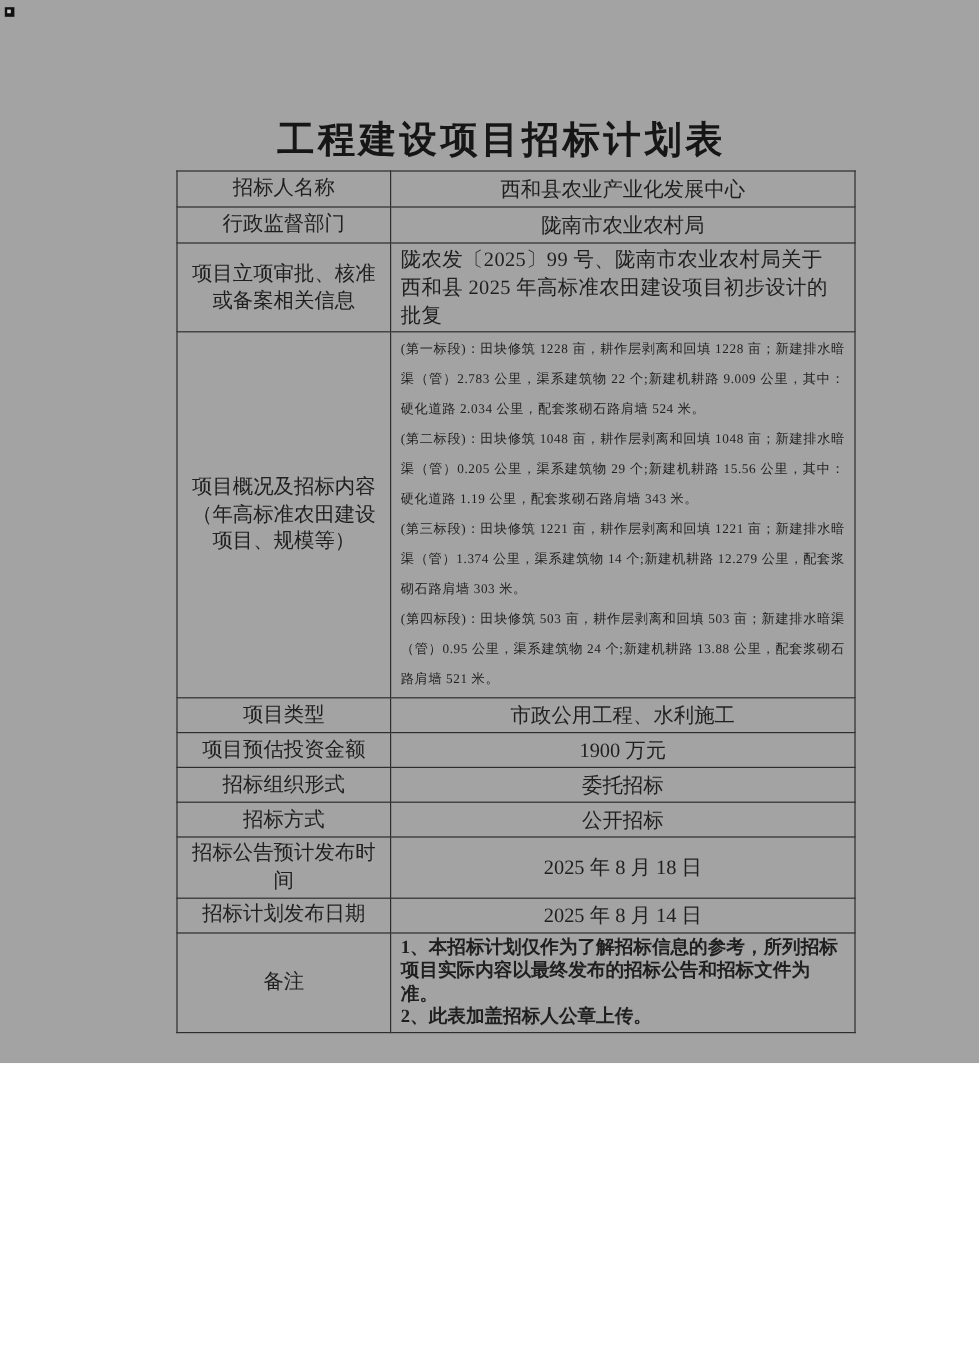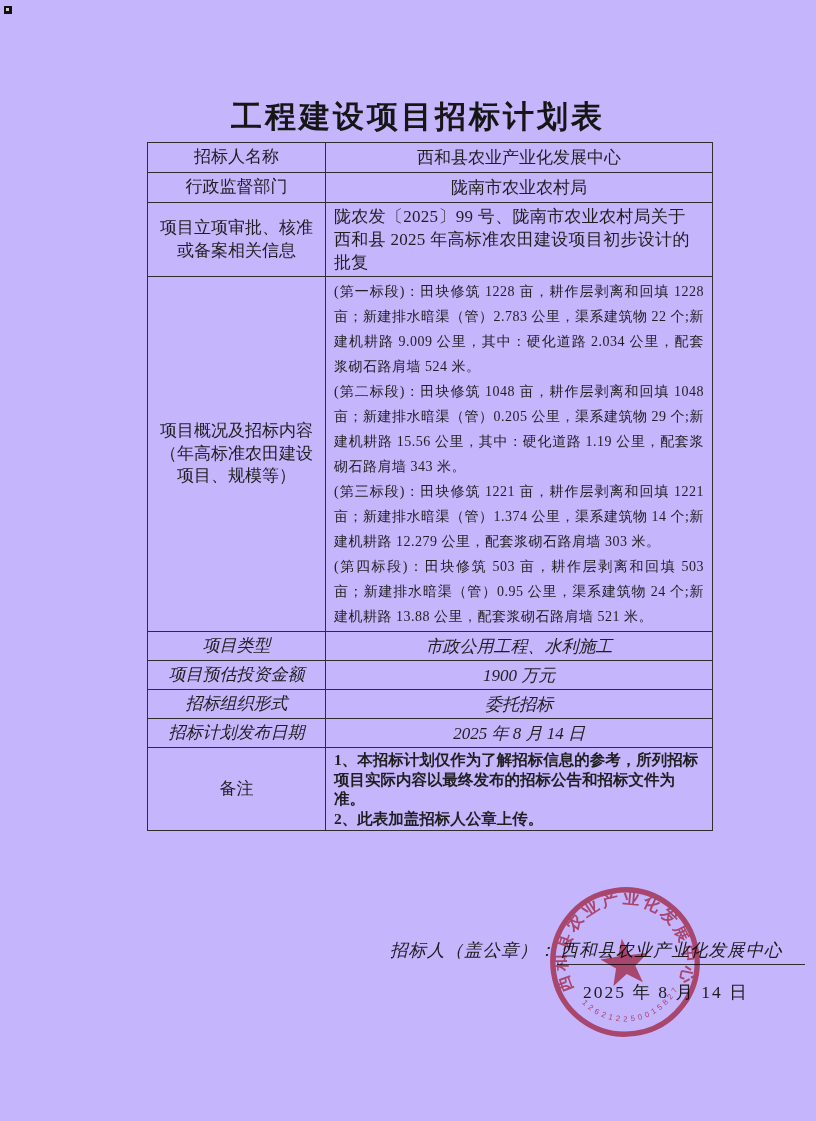--- a/index.html
+++ b/index.html
@@ -1,21 +1,21 @@
 <!DOCTYPE html>
 <html><head>
 <meta charset="utf-8">
 <style>
   * { margin: 0; padding: 0; box-sizing: border-box; }
   html, body { background: #ffffff; }
   .page {
     position: relative;
     width: 816px;
-    height: 1121px;
-    background: #c4b5fd;
+    height: 886px;
+    background: #a3a3a3;
     font-family: "Liberation Serif", "DejaVu Serif", serif;
     color: #1c1c1c;
     overflow: hidden;
   }
   .corner-mark {
     position: absolute;
     left: 4px; top: 6px;
     width: 8px; height: 8px;
     background: #111;
   }
@@ -57,27 +57,27 @@
   td.lbl {
     width: 178px;
     text-align: center;
     line-height: 1.35;
   }
   td.val {
     text-align: center;
   }
   td.val.left { text-align: left; }
   tr.h30 { height: 30px; }
-  tr.h29 { height: 29px; font-style: italic; }
+  tr.h29 { height: 29px; }
   tr.h48 { height: 48px; }
   tr.h56 { height: 56px; }
   td.overview-val { padding: 6px 10px 4px 10px; }
   td.overview-val p {
     text-align: justify;
-    font-size: 14px;
+    font-size: 11px;
     line-height: 25px;
     letter-spacing: 0.5px;
   }
   td.approval-val {
     text-align: left;
     line-height: 23px;
     letter-spacing: 0.3px;
   }
   td.remark-val {
     text-align: left;
@@ -157,20 +157,28 @@
       <td class="lbl">项目类型</td>
       <td class="val">市政公用工程、水利施工</td>
     </tr>
     <tr class="h29">
       <td class="lbl">项目预估投资金额</td>
       <td class="val">1900 万元</td>
     </tr>
     <tr class="h29">
       <td class="lbl">招标组织形式</td>
       <td class="val">委托招标</td>
+    </tr>
+    <tr class="h29">
+      <td class="lbl">招标方式</td>
+      <td class="val">公开招标</td>
+    </tr>
+    <tr class="h29">
+      <td class="lbl">招标公告预计发布时间</td>
+      <td class="val">2025 年 8 月 18 日</td>
     </tr>
     <tr class="h29">
       <td class="lbl">招标计划发布日期</td>
       <td class="val">2025 年 8 月 14 日</td>
     </tr>
     <tr class="h56">
       <td class="lbl">备注</td>
       <td class="val left remark-val">
         <div>1、本招标计划仅作为了解招标信息的参考，所列招标项目实际内容以最终发布的招标公告和招标文件为准。</div>
         <div>2、此表加盖招标人公章上传。</div>

